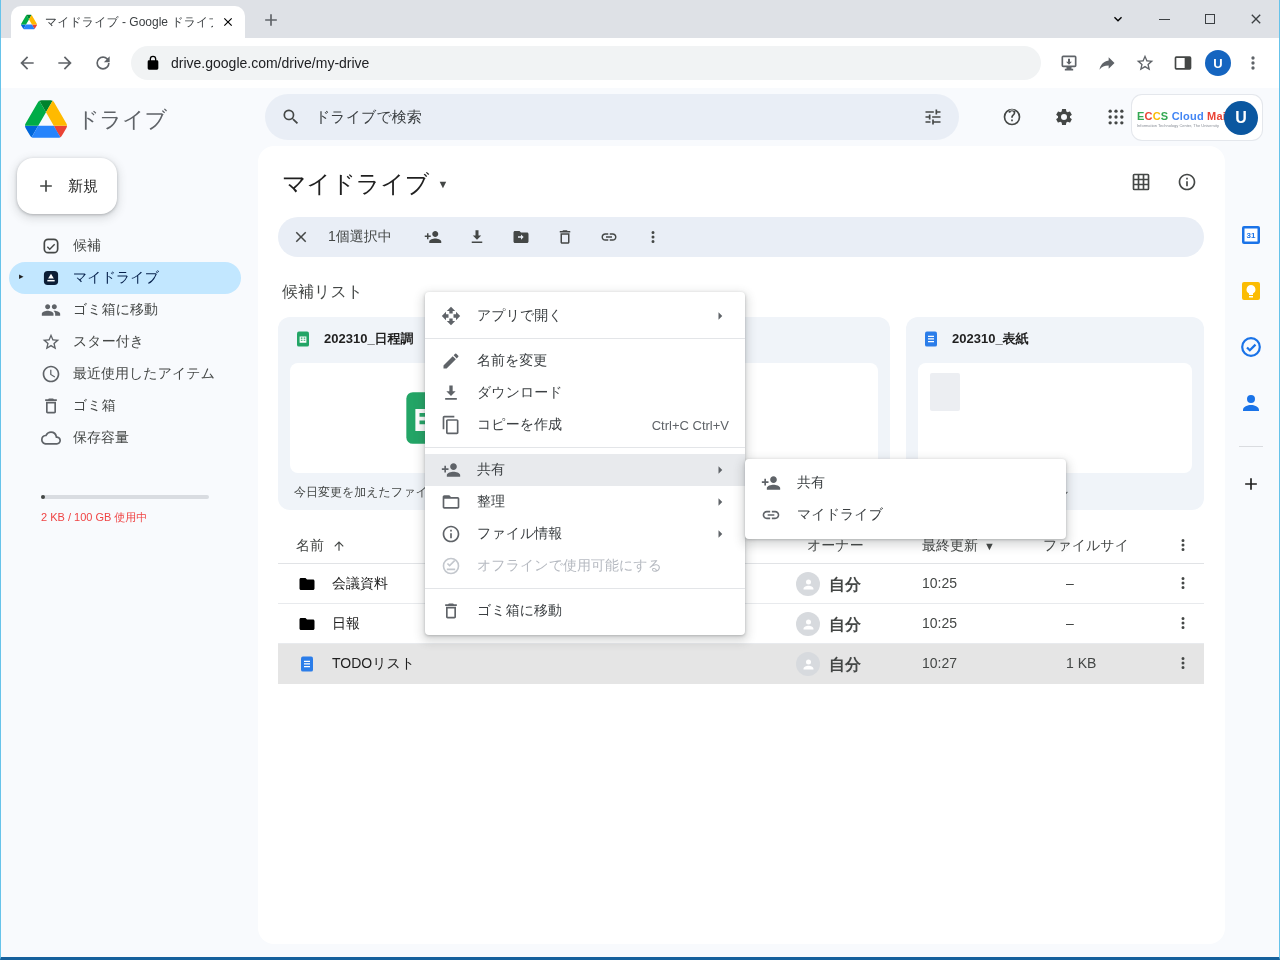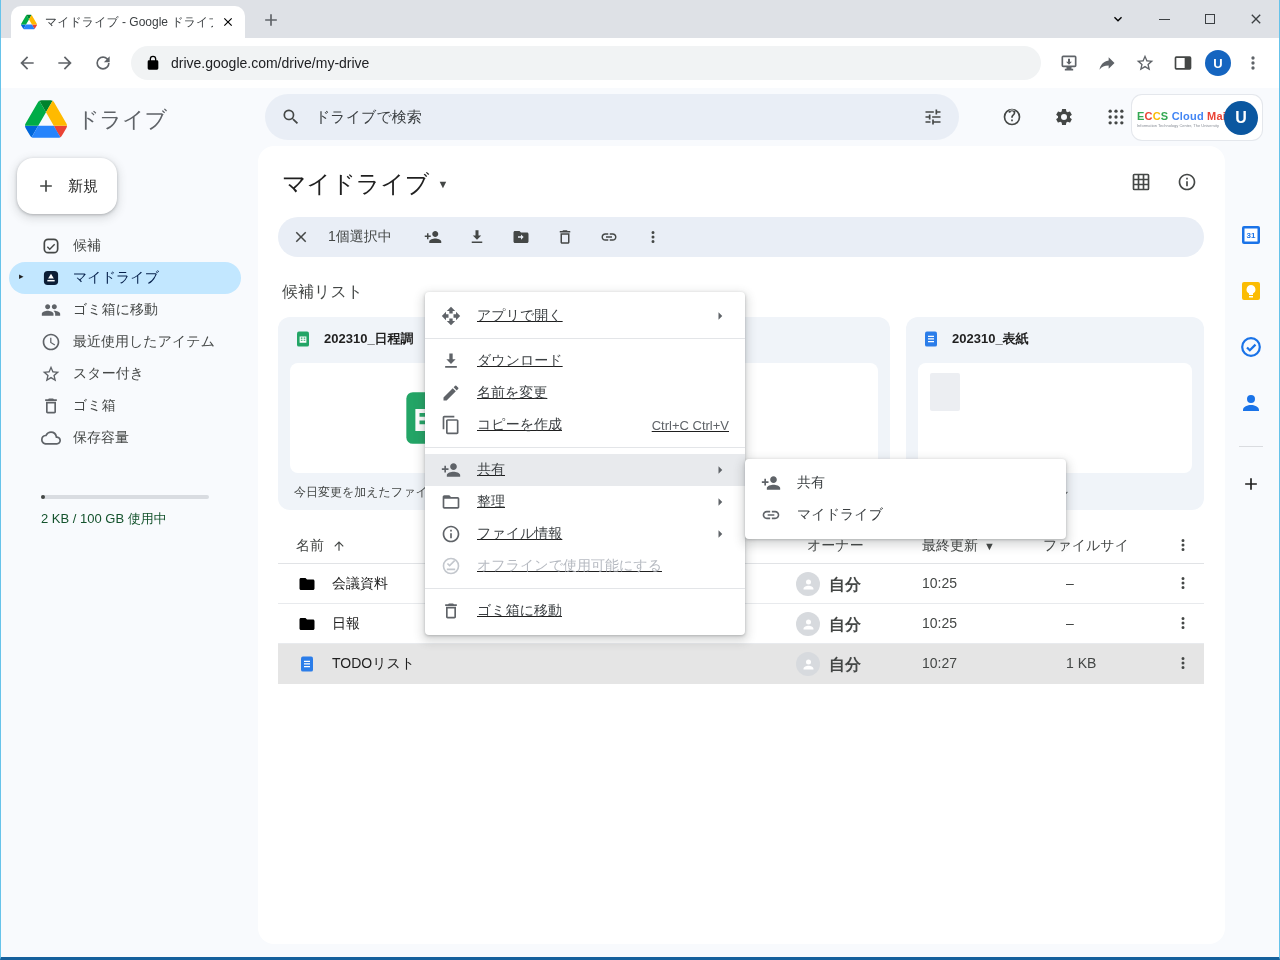--- a/index.html
+++ b/index.html
@@ -45,21 +45,21 @@
   
   .sidebar { position:absolute; left:0; top:58px; width:256px; bottom:0; }
   .newbtn { position:absolute; left:16px; top:12px; width:100px; height:56px; background:#fff; border-radius:16px; box-shadow:0 1px 3px rgba(60,64,67,.3),0 3px 8px 2px rgba(60,64,67,.15); display:flex; align-items:center; justify-content:center; gap:12px; font-size:15px; color:#1f1f1f; }
   .nav { position:absolute; left:0; top:84px; right:0; }
   .nav-item { position:relative; height:32px; margin:0 16px 0 8px; border-radius:16px; display:flex; align-items:center; padding-left:32px; gap:12px; color:#444746; }
   .nav-item.selected { background:#c2e7ff; color:#041e49; }
   .nav-arrow { position:absolute; left:10px; top:9px; font-size:9px; color:#1f1f1f; }
   .nav-label { font-size:14px; }
   .storagebar { position:absolute; left:40px; top:349px; width:168px; height:4px; background:#d9dce1; border-radius:2px; }
   .storagebar i { position:absolute; left:0; top:0; width:4px; height:4px; background:#444746; border-radius:2px; }
-  .storagetext { position:absolute; left:40px; top:364px; font-size:13px; color:#14532d; }
+  .storagetext { position:absolute; left:40px; top:364px; font-size:11px; color:#ef4444; }
 
   
   .panel { position:absolute; left:257px; top:58px; width:967px; height:798px; background:#fff; border-radius:16px; }
   .panel-title { position:absolute; left:24px; top:22px; font-size:24px; color:#1f1f1f; display:flex; align-items:center; gap:8px; }
   .caret { font-size:11px; color:#444746; }
   .panel-title-icons { position:absolute; right:28px; top:26px; display:flex; gap:26px; }
 
   .selbar { position:absolute; left:20px; top:71px; width:926px; height:40px; background:#e9eef6; border-radius:20px; display:flex; align-items:center; padding:0 14px; gap:26px; }
   .selbar .sel-label { font-size:14px; color:#444746; margin-right:6px; margin-left:-8px; }
 
@@ -93,21 +93,21 @@
   .r-size { position:absolute; left:788px; top:11px; font-size:14px; color:#444746; }
   .r-kebab { position:absolute; left:896px; top:10px; }
 
   
   .rail { position:absolute; right:0; top:58px; width:56px; bottom:0; }
   .rail-icon { position:absolute; left:50%; transform:translateX(-50%); width:40px; height:40px; display:flex; align-items:center; justify-content:center; }
   .rail-div { position:absolute; left:16px; top:300px; width:24px; border-top:1px solid #dadce0; }
 
   
   .menu { position:absolute; background:#fff; border-radius:4px; box-shadow:0 1px 3px rgba(60,64,67,.3),0 4px 10px 3px rgba(60,64,67,.18); padding:8px 0; z-index:50; }
-  #ctxmenu { left:424px; top:292px; width:320px;text-decoration:underline; }
+  #ctxmenu { left:424px; top:292px; width:320px; }
   #submenu { left:744px; top:459px; width:321px; z-index:51; }
   .mi { height:32px; display:flex; align-items:center; padding:0 16px; gap:16px; font-size:14px; color:#3c4043; }
   .mi .grow { flex:1; }
   .mi.hl { background:#e8eaed; }
   .mi.disabled { color:#b6bac1; }
   .mi.disabled svg { fill:#c3c7cd; }
   .shortcut { font-size:13px; color:#5f6368; }
   .mdiv { border-top:1px solid #e3e5e8; margin:6px 0; }
 
   
@@ -292,29 +292,29 @@
           <span class="nav-label">マイドライブ</span>
         </div>
         <div class="nav-item">
           <svg class="ic" viewBox="0 0 24 24">
               <path d="M16 11c1.66 0 2.99-1.34 2.99-3S17.66 5 16 5s-3 1.34-3 3 1.34 3 3 3zm-8 0c1.66 0 2.99-1.34 2.99-3S9.66 5 8 5 5 6.34 5 8s1.34 3 3 3zm0 2c-2.33 0-7 1.17-7 3.5V19h14v-2.5c0-2.33-4.67-3.5-7-3.5zm8 0c-.29 0-.62.02-.97.05 1.16.84 1.97 1.97 1.97 3.45V19h6v-2.5c0-2.33-4.67-3.5-7-3.5z"></path>
             </svg>
           <span class="nav-label">ゴミ箱に移動</span>
         </div>
         <div class="nav-item">
           <svg class="ic" viewBox="0 0 24 24">
-              <path d="M11.99 2C6.47 2 2 6.48 2 12s4.47 10 9.99 10C17.52 22 22 17.52 22 12S17.52 2 11.99 2zM12 20c-4.42 0-8-3.58-8-8s3.58-8 8-8 8 3.58 8 8-3.58 8-8 8zm.5-13H11v6l5.25 3.15.75-1.23-4.5-2.67z"></path>
-            </svg>
-          <span class="nav-label">最近使用したアイテム</span>
+              <path d="M22 9.24l-7.19-.62L12 2 9.19 8.63 2 9.24l5.46 4.73L5.82 21 12 17.27 18.18 21l-1.63-7.03L22 9.24zM12 15.4l-3.76 2.27 1-4.28-3.32-2.88 4.38-.38L12 6.1l1.71 4.04 4.38.38-3.32 2.88 1 4.28L12 15.4z"></path>
+            </svg>
+          <span class="nav-label">スター付き</span>
         </div>
         <div class="nav-item">
           <svg class="ic" viewBox="0 0 24 24">
-              <path d="M22 9.24l-7.19-.62L12 2 9.19 8.63 2 9.24l5.46 4.73L5.82 21 12 17.27 18.18 21l-1.63-7.03L22 9.24zM12 15.4l-3.76 2.27 1-4.28-3.32-2.88 4.38-.38L12 6.1l1.71 4.04 4.38.38-3.32 2.88 1 4.28L12 15.4z"></path>
-            </svg>
-          <span class="nav-label">スター付き</span>
+              <path d="M11.99 2C6.47 2 2 6.48 2 12s4.47 10 9.99 10C17.52 22 22 17.52 22 12S17.52 2 11.99 2zM12 20c-4.42 0-8-3.58-8-8s3.58-8 8-8 8 3.58 8 8-3.58 8-8 8zm.5-13H11v6l5.25 3.15.75-1.23-4.5-2.67z"></path>
+            </svg>
+          <span class="nav-label">最近使用したアイテム</span>
         </div>
         <div class="nav-item">
           <svg class="ic" viewBox="0 0 24 24">
               <path d="M16 9v10H8V9h8m-1.5-6h-5l-1 1H5v2h14V4h-3.5l-1-1zM18 7H6v12c0 1.1.9 2 2 2h8c1.1 0 2-.9 2-2V7z"></path>
             </svg>
           <span class="nav-label">ゴミ箱</span>
         </div>
         <div class="nav-item">
           <svg class="ic" viewBox="0 0 24 24">
               <path d="M19.35 10.04A7.49 7.49 0 0012 4C9.11 4 6.6 5.64 5.35 8.04A5.99 5.99 0 000 14c0 3.31 2.69 6 6 6h13c2.76 0 5-2.24 5-5 0-2.64-2.05-4.78-4.65-4.96zM19 18H6c-2.21 0-4-1.79-4-4 0-2.05 1.53-3.76 3.56-3.97l1.07-.11.5-.95A5.47 5.47 0 0112 6c2.62 0 4.88 1.86 5.39 4.43l.3 1.5 1.53.11A2.98 2.98 0 0122 15c0 1.65-1.35 3-3 3z"></path>
@@ -522,29 +522,29 @@
         </svg>
       <span>アプリで開く</span>
         <span class="grow"></span>
       <svg class="subarrow" viewBox="0 0 24 24">
           <path d="M10 17l5-5-5-5v10z"></path>
         </svg>
     </div>
     <div class="mdiv"></div>
     <div class="mi">
       <svg class="ic" viewBox="0 0 24 24">
+          <path d="M3 17.25V21h3.75L17.81 9.94l-3.75-3.75L3 17.25zM20.71 7.04a1 1 0 000-1.41l-2.34-2.34a1 1 0 00-1.41 0l-1.83 1.83 3.75 3.75 1.83-1.83z"></path>
+        </svg>
+      <span>名前を変更</span>
+    </div>
+    <div class="mi">
+      <svg class="ic" viewBox="0 0 24 24">
           <path d="M12 15.58L6.42 10H10V3h4v7h3.58L12 15.58zM5 18h14v2H5z"></path>
         </svg>
       <span>ダウンロード</span>
-    </div>
-    <div class="mi">
-      <svg class="ic" viewBox="0 0 24 24">
-          <path d="M3 17.25V21h3.75L17.81 9.94l-3.75-3.75L3 17.25zM20.71 7.04a1 1 0 000-1.41l-2.34-2.34a1 1 0 00-1.41 0l-1.83 1.83 3.75 3.75 1.83-1.83z"></path>
-        </svg>
-      <span>名前を変更</span>
     </div>
     <div class="mi">
       <svg class="ic" viewBox="0 0 24 24">
           <path d="M16 1H4c-1.1 0-2 .9-2 2v14h2V3h12V1zm3 4H8c-1.1 0-2 .9-2 2v14c0 1.1.9 2 2 2h11c1.1 0 2-.9 2-2V7c0-1.1-.9-2-2-2zm0 16H8V7h11v14z"></path>
         </svg>
       <span>コピーを作成</span>
         <span class="grow"></span>
       <span class="shortcut">Ctrl+C Ctrl+V</span>
     </div>
     <div class="mdiv"></div>

